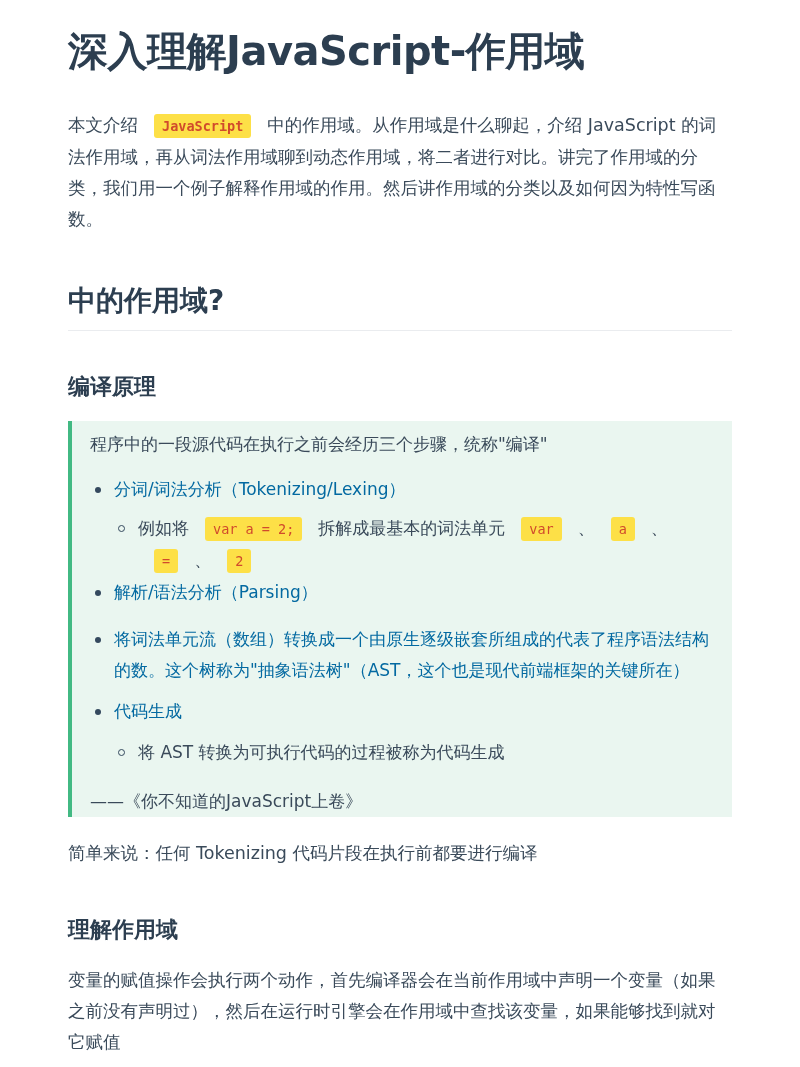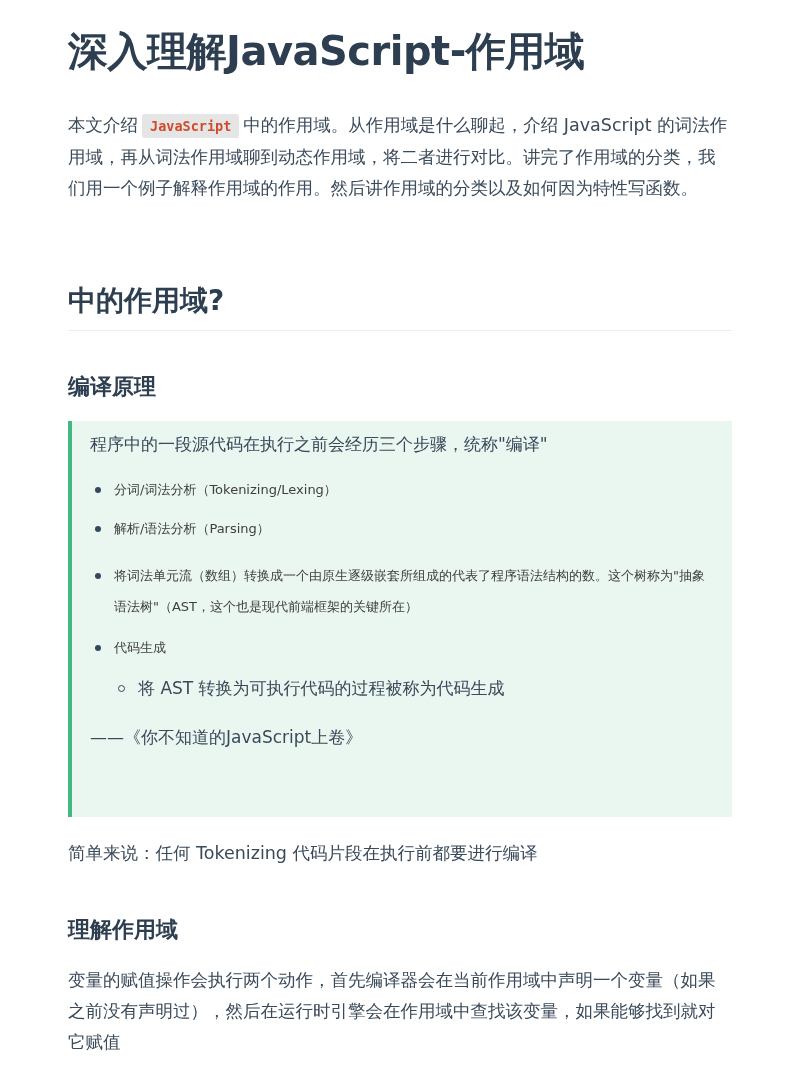--- a/index.html
+++ b/index.html
@@ -11,40 +11,40 @@
   .page { position: relative; padding: 0 68px 0 68px; }
   h1 {
     margin: 0; position: absolute; top: 24px; left: 68px;
     font-size: 40px; font-weight: bold; color: #2c3e50; letter-spacing: -0.5px;
     white-space: nowrap;
   }
   .p { font-size: 17.5px; line-height: 31px; color: #3a4a5a; margin: 0; }
   .intro { position: absolute; top: 110px; left: 68px; width: 664px; }
   code {
     font-family: "DejaVu Sans Mono", "Liberation Mono", monospace;
-    font-size: 13.5px; color: #d14a2c; background: #e5e5e5;
-    padding: 4px 8px; border-radius: 3px; margin: 0 4px;
+    font-size: 13.5px; color: #d14a2c; background: #fde047;
+    padding: 4px 8px; border-radius: 3px; margin: 0 16px;
   }
   .intro code { font-weight: bold; }
   h2 {
     margin: 0; position: absolute; top: 282px; left: 68px; width: 664px;
     font-size: 28px; font-weight: bold; color: #2c3e50;
     padding-bottom: 10px; border-bottom: 1px solid #eaecef;
   }
   h3 { margin: 0; font-size: 22px; font-weight: bold; color: #2c3e50; position: absolute; left: 68px; }
   .h3a { top: 372px; text-align: center; }
   .h3b { top: 915px; }
   .quote {
     position: absolute; top: 421px; left: 68px; width: 664px; height: 396px;
     background: #eaf6f0; border-left: 4px solid #42b983; box-sizing: border-box;
     padding: 8px 16px 0 18px;
   }
   .quote .p { font-size: 17px; }
   .quote ul { list-style: none; margin: 0; padding: 0; }
-  .li { position: relative; padding-left: 24px; font-size: 13px; line-height: 31px; color: #404040; }
+  .li { position: relative; padding-left: 24px; font-size: 17px; line-height: 31px; color: #0369a1; }
   .li::before { content: ""; position: absolute; left: 5px; top: 13px; width: 6px; height: 6px; background: #34495e; border-radius: 50%; }
   .sub { position: relative; padding-left: 48px; font-size: 17px; line-height: 31px; color: #3a4a5a; }
   .sub::before { content: ""; position: absolute; left: 28px; top: 12px; width: 5px; height: 5px; border: 1.3px solid #34495e; border-radius: 50%; }
   .sub code { font-weight: normal; }
   .summary { position: absolute; top: 838px; left: 68px; }
   .body2 { position: absolute; top: 965px; left: 68px; width: 664px; }
 </style>
 </head>
 <body>
 
@@ -54,20 +54,21 @@
   <p class="p intro"><span>本文介绍</span><code>JavaScript</code><span>中的作用域。从作用域是什么聊起，介绍 JavaScript 的词法作用域，再从词法作用域聊到动态作用域，将二者进行对比。讲完了作用域的分类，我们用一个例子解释作用域的作用。然后讲作用域的分类以及如何因为特性写函数。</span></p>
 
   <h2>中的作用域?</h2>
 
   <h3 class="h3a">编译原理</h3>
 
   <div class="quote">
     <p class="p" style="margin-bottom:14px;">程序中的一段源代码在执行之前会经历三个步骤，统称"编译"</p>
     <ul>
       <li class="li" style="margin-bottom:8px;">分词/词法分析（Tokenizing/Lexing）</li>
+      <li class="sub"><span>例如将</span><code>var a = 2;</code><span>拆解成最基本的词法单元</span><code>var</code><span>、</span><code>a</code><span>、</span><code>=</code><span>、</span><code>2</code></li>
       <li class="li" style="margin-bottom:16px;">解析/语法分析（Parsing）</li>
       <li class="li" style="margin-bottom:10px;">将词法单元流（数组）转换成一个由原生逐级嵌套所组成的代表了程序语法结构的数。这个树称为"抽象语法树"（AST，这个也是现代前端框架的关键所在）</li>
       <li class="li" style="margin-bottom:10px;">代码生成</li>
       <li class="sub" style="margin-bottom:18px;">将 AST 转换为可执行代码的过程被称为代码生成</li>
     </ul>
     <p class="p">——《你不知道的JavaScript上卷》</p>
   </div>
 
   <p class="p summary">简单来说：任何 Tokenizing 代码片段在执行前都要进行编译</p>
 

